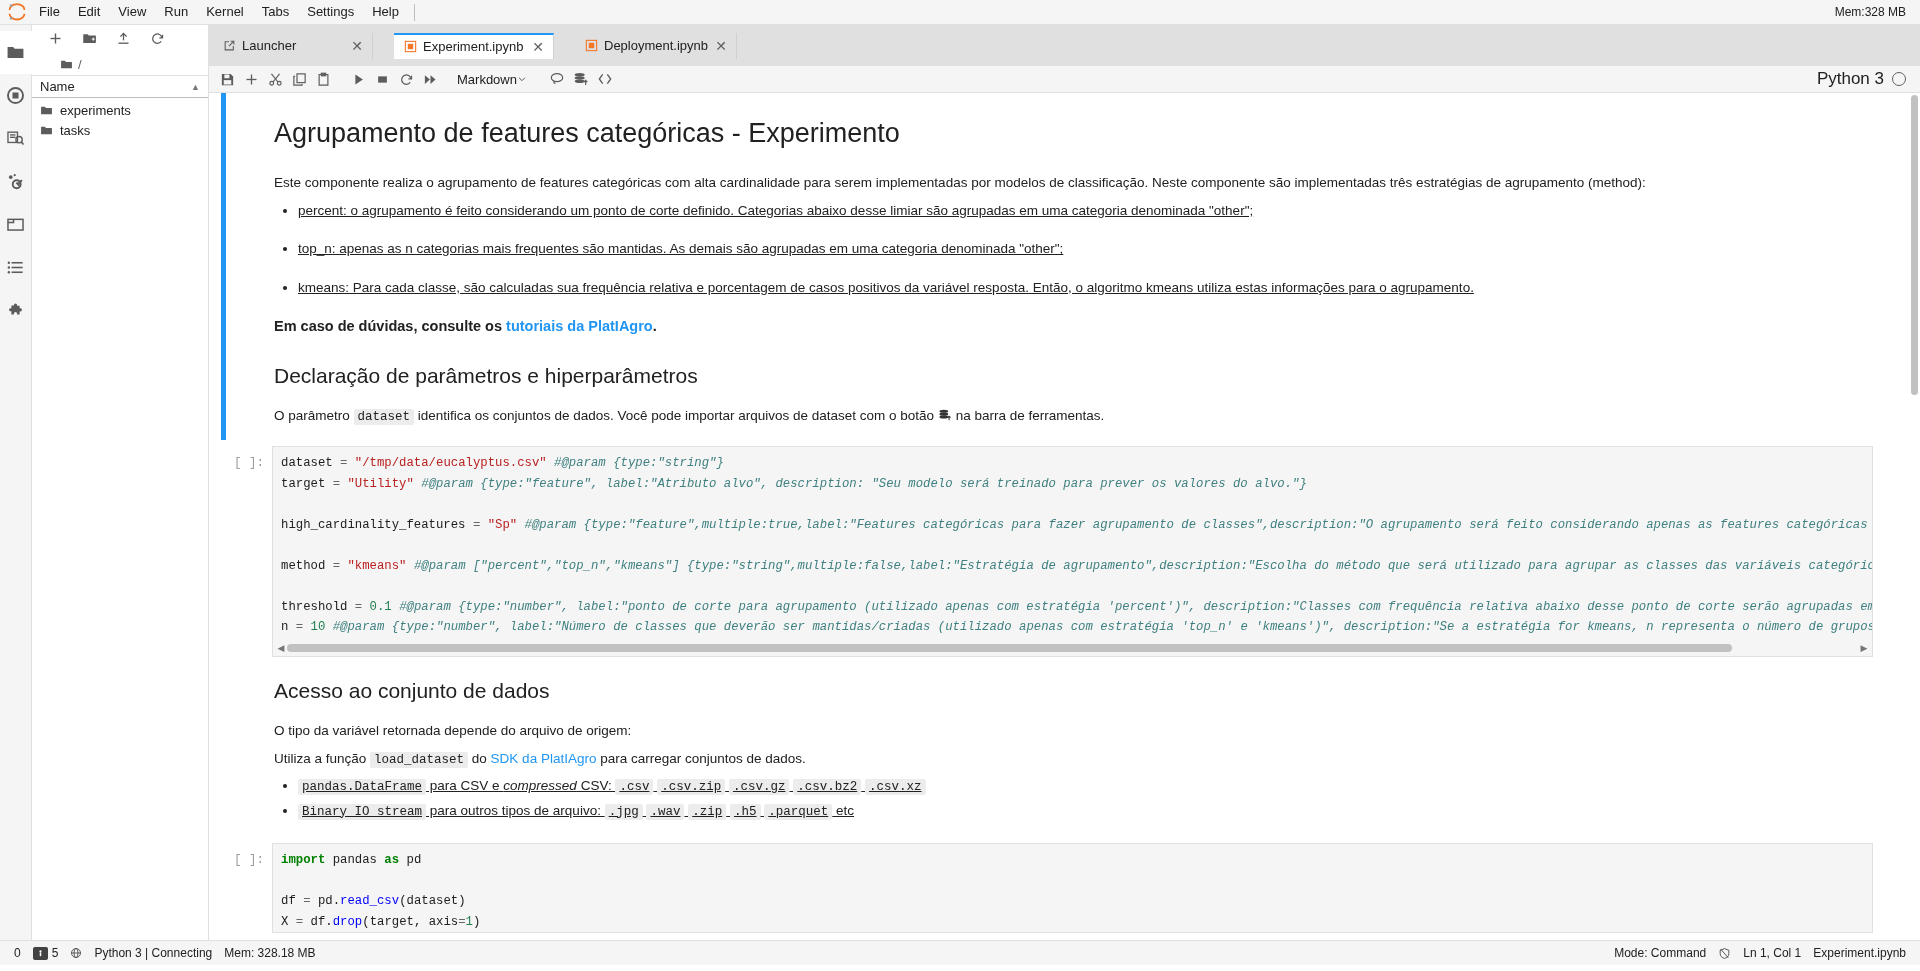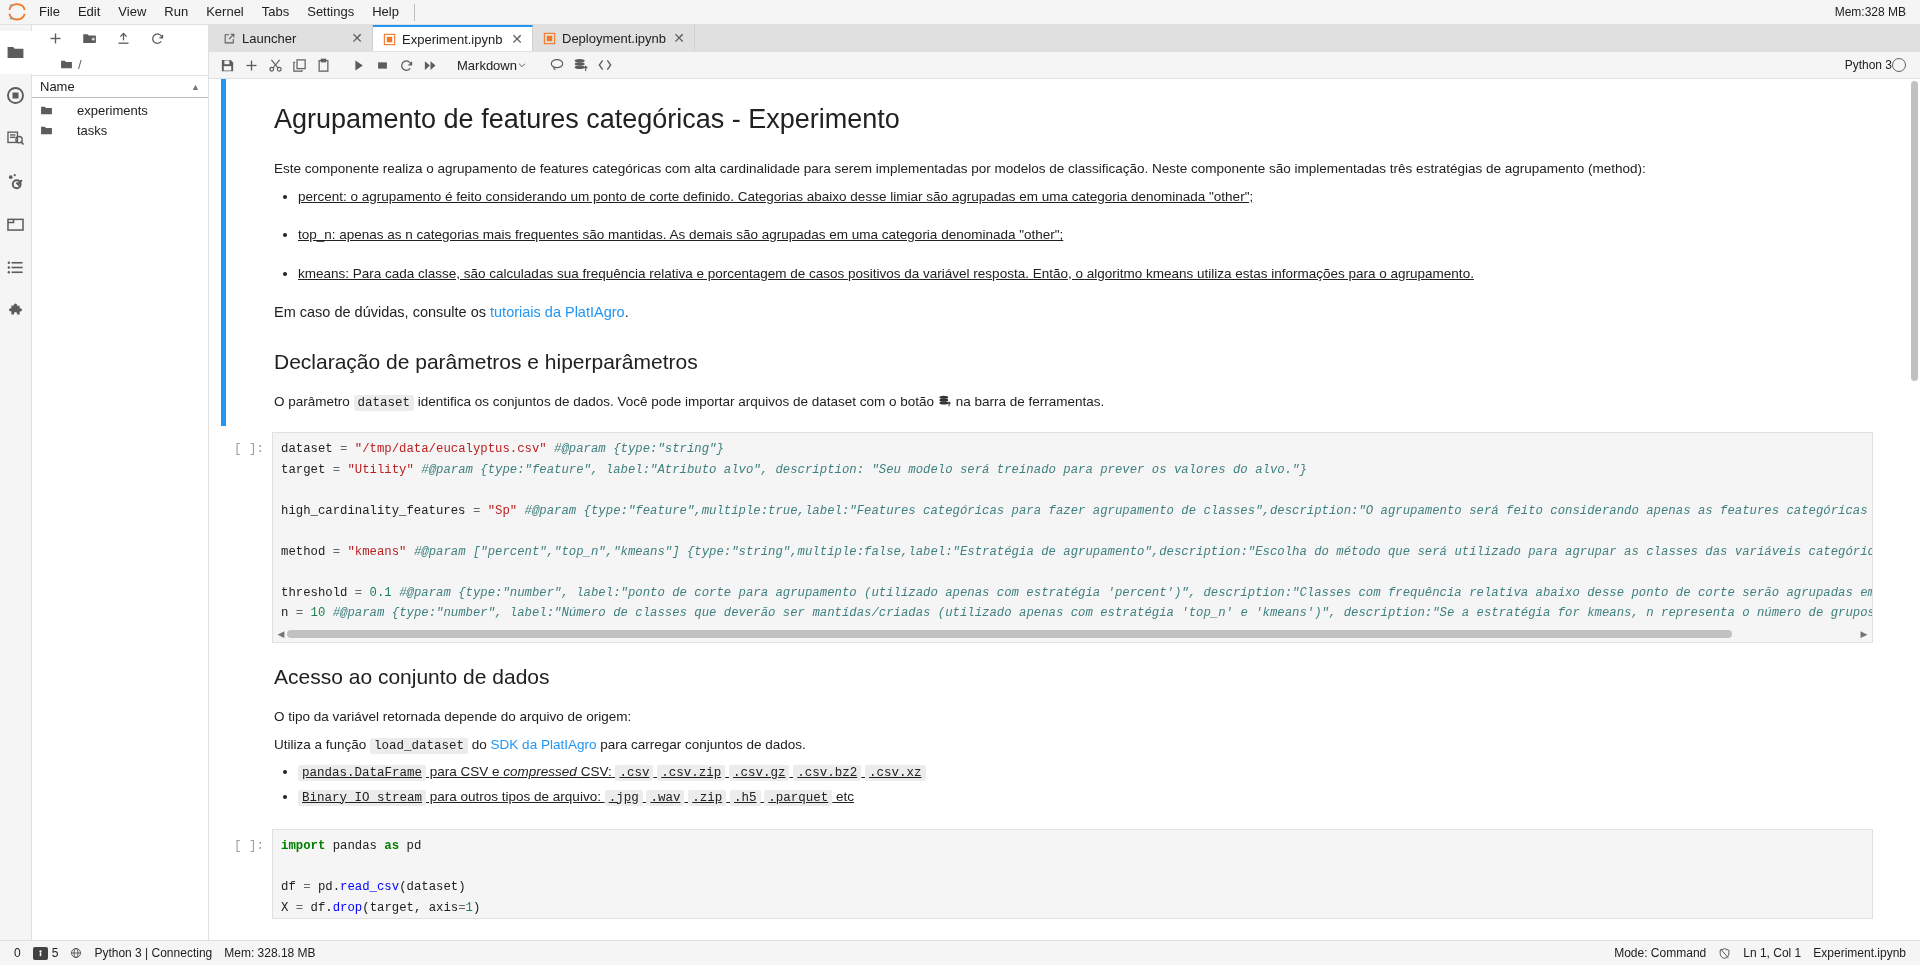--- a/index.html
+++ b/index.html
@@ -95,33 +95,34 @@
     padding: 0 8px;
     font-size: 13px;
     color: #212121;
     justify-content: space-between;
   }
   #fb-list { flex: 1; padding-top: 2px; }
   .fb-row {
     height: 20px;
     display: flex; align-items: center;
     padding: 0 8px;
-    gap: 24px;
+    gap: 7px;
     font-size: 13px;
     cursor: pointer;
   }
 
   
   #dock { flex: 1; display: flex; flex-direction: column; background: #fff; min-width:0; }
   #tabbar {
-    height: 27px;
+    height: 41px;
     background: #e0e0e0;
     display: flex;
-    align-items: flex-start;
+    align-items: center;
     padding-left: 4px;
+    gap: 21px;
   }
   .tab {
     height: 26px;
     min-width: 160px;
     display: flex;
     align-items: center;
     gap: 6px;
     padding: 0 8px 0 10px;
     font-size: 13px;
     background: #e0e0e0;
@@ -158,21 +159,21 @@
   .tool-sep { width: 11px; }
   #celltype-select {
     display: flex; align-items: center; 
     font-size: 13px; color: #212121;
     border: 1px solid transparent;
     padding: 2px 6px 2px 8px;
     cursor: pointer;
     margin-left: 6px;
   }
   #nb-toolbar-spacer { flex: 1; }
-  #kernel-name { font-size: 12px; color: #212121; }
+  #kernel-name { font-size: 17px; color: #212121; margin-right: 8px; }
   #kernel-status {
     width: 14px; height: 14px; border-radius: 50%;
     border: 1.6px solid #616161;
     margin-right: 8px;
   }
 
   
   #nb-scroll {
     flex: 1;
     overflow: hidden;
@@ -206,21 +207,21 @@
     font-size: 27px; font-weight: 400; color: #212121;
     margin: 18px 0 22px 0; line-height: 1.25;
   }
   h2.nb-h2 {
     font-size: 21px; font-weight: 400; color: #212121;
     margin: 26px 0 18px 0;
   }
   p.nb-p { font-size: 13.5px; line-height: 1.5; margin: 8px 0; color: #212121; }
   ul.nb-ul { margin: 8px 0 8px 0; padding-left: 24px; }
   ul.nb-ul li { font-size: 13.5px; line-height: 1.5; margin-bottom: 18px; color: #212121; text-decoration: underline; }
-  .nb-bold { font-weight: normal; }
+  .nb-bold { font-weight: bold; }
   .nb-link { color: #2196f3; text-decoration: none; }
   code.inline {
     font-family: "Liberation Mono", monospace;
     background: #ececec;
     padding: 1px 4px;
     font-size: 12.5px;
     border-radius: 2px;
   }
 
   

